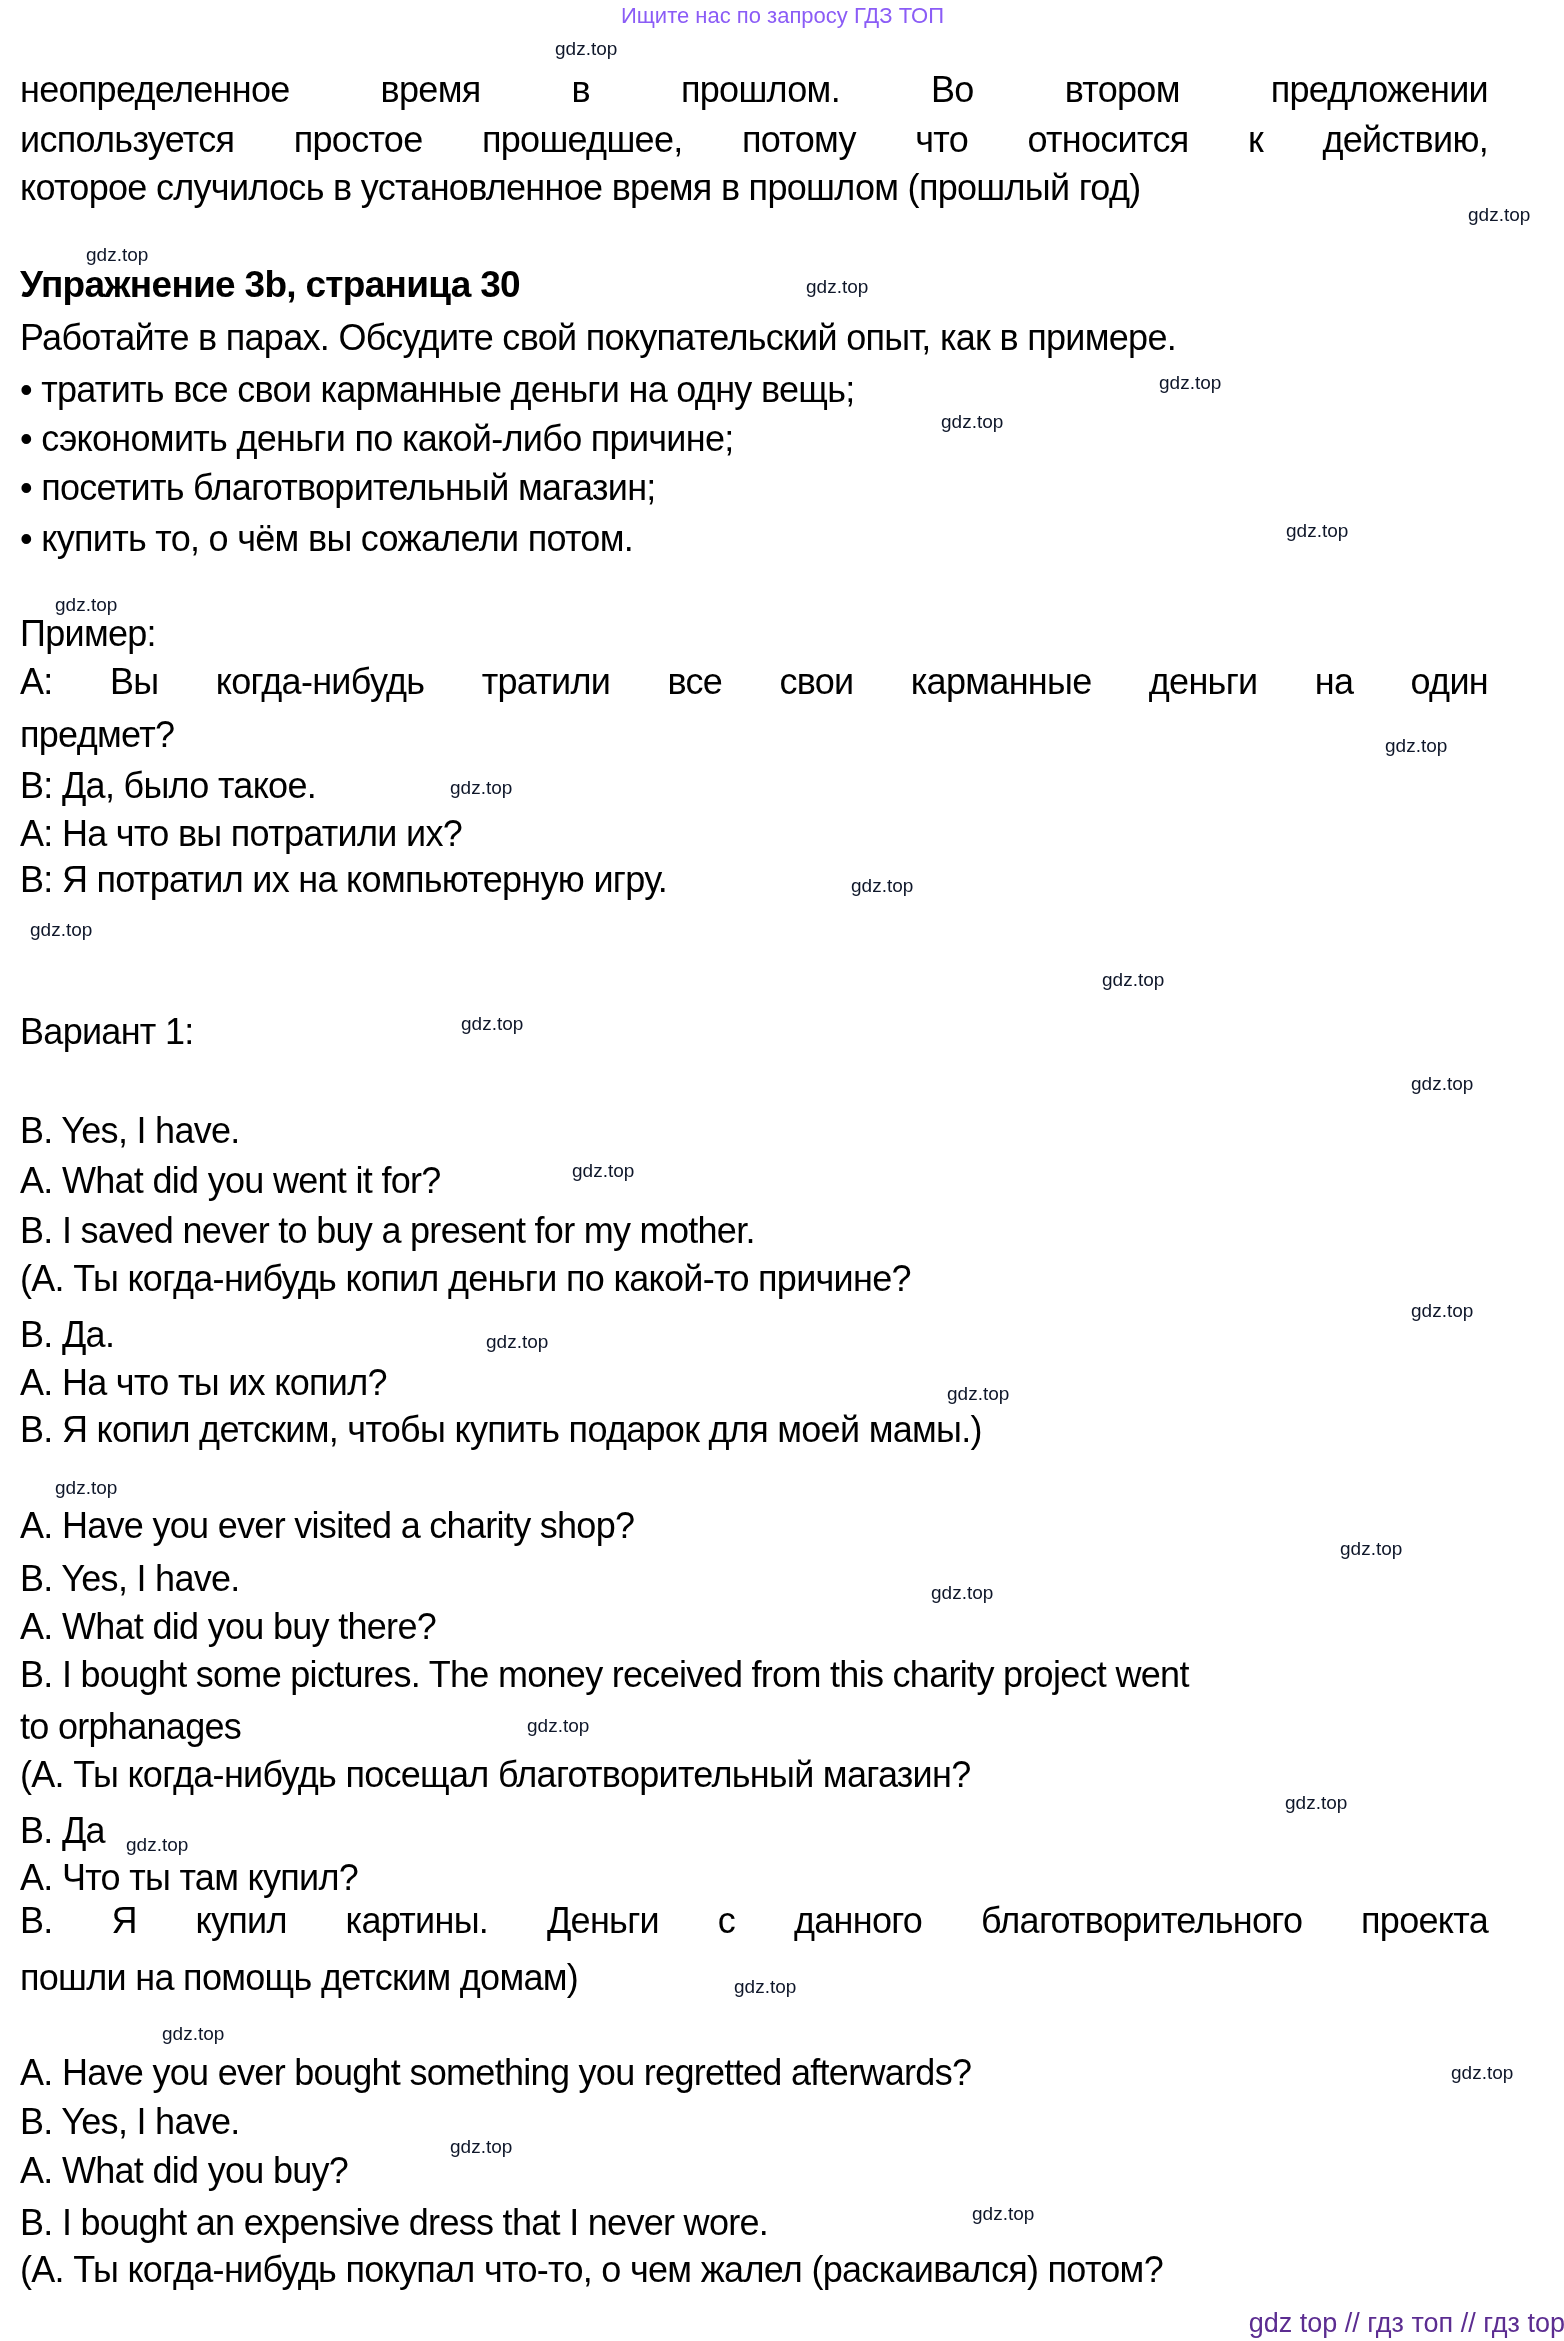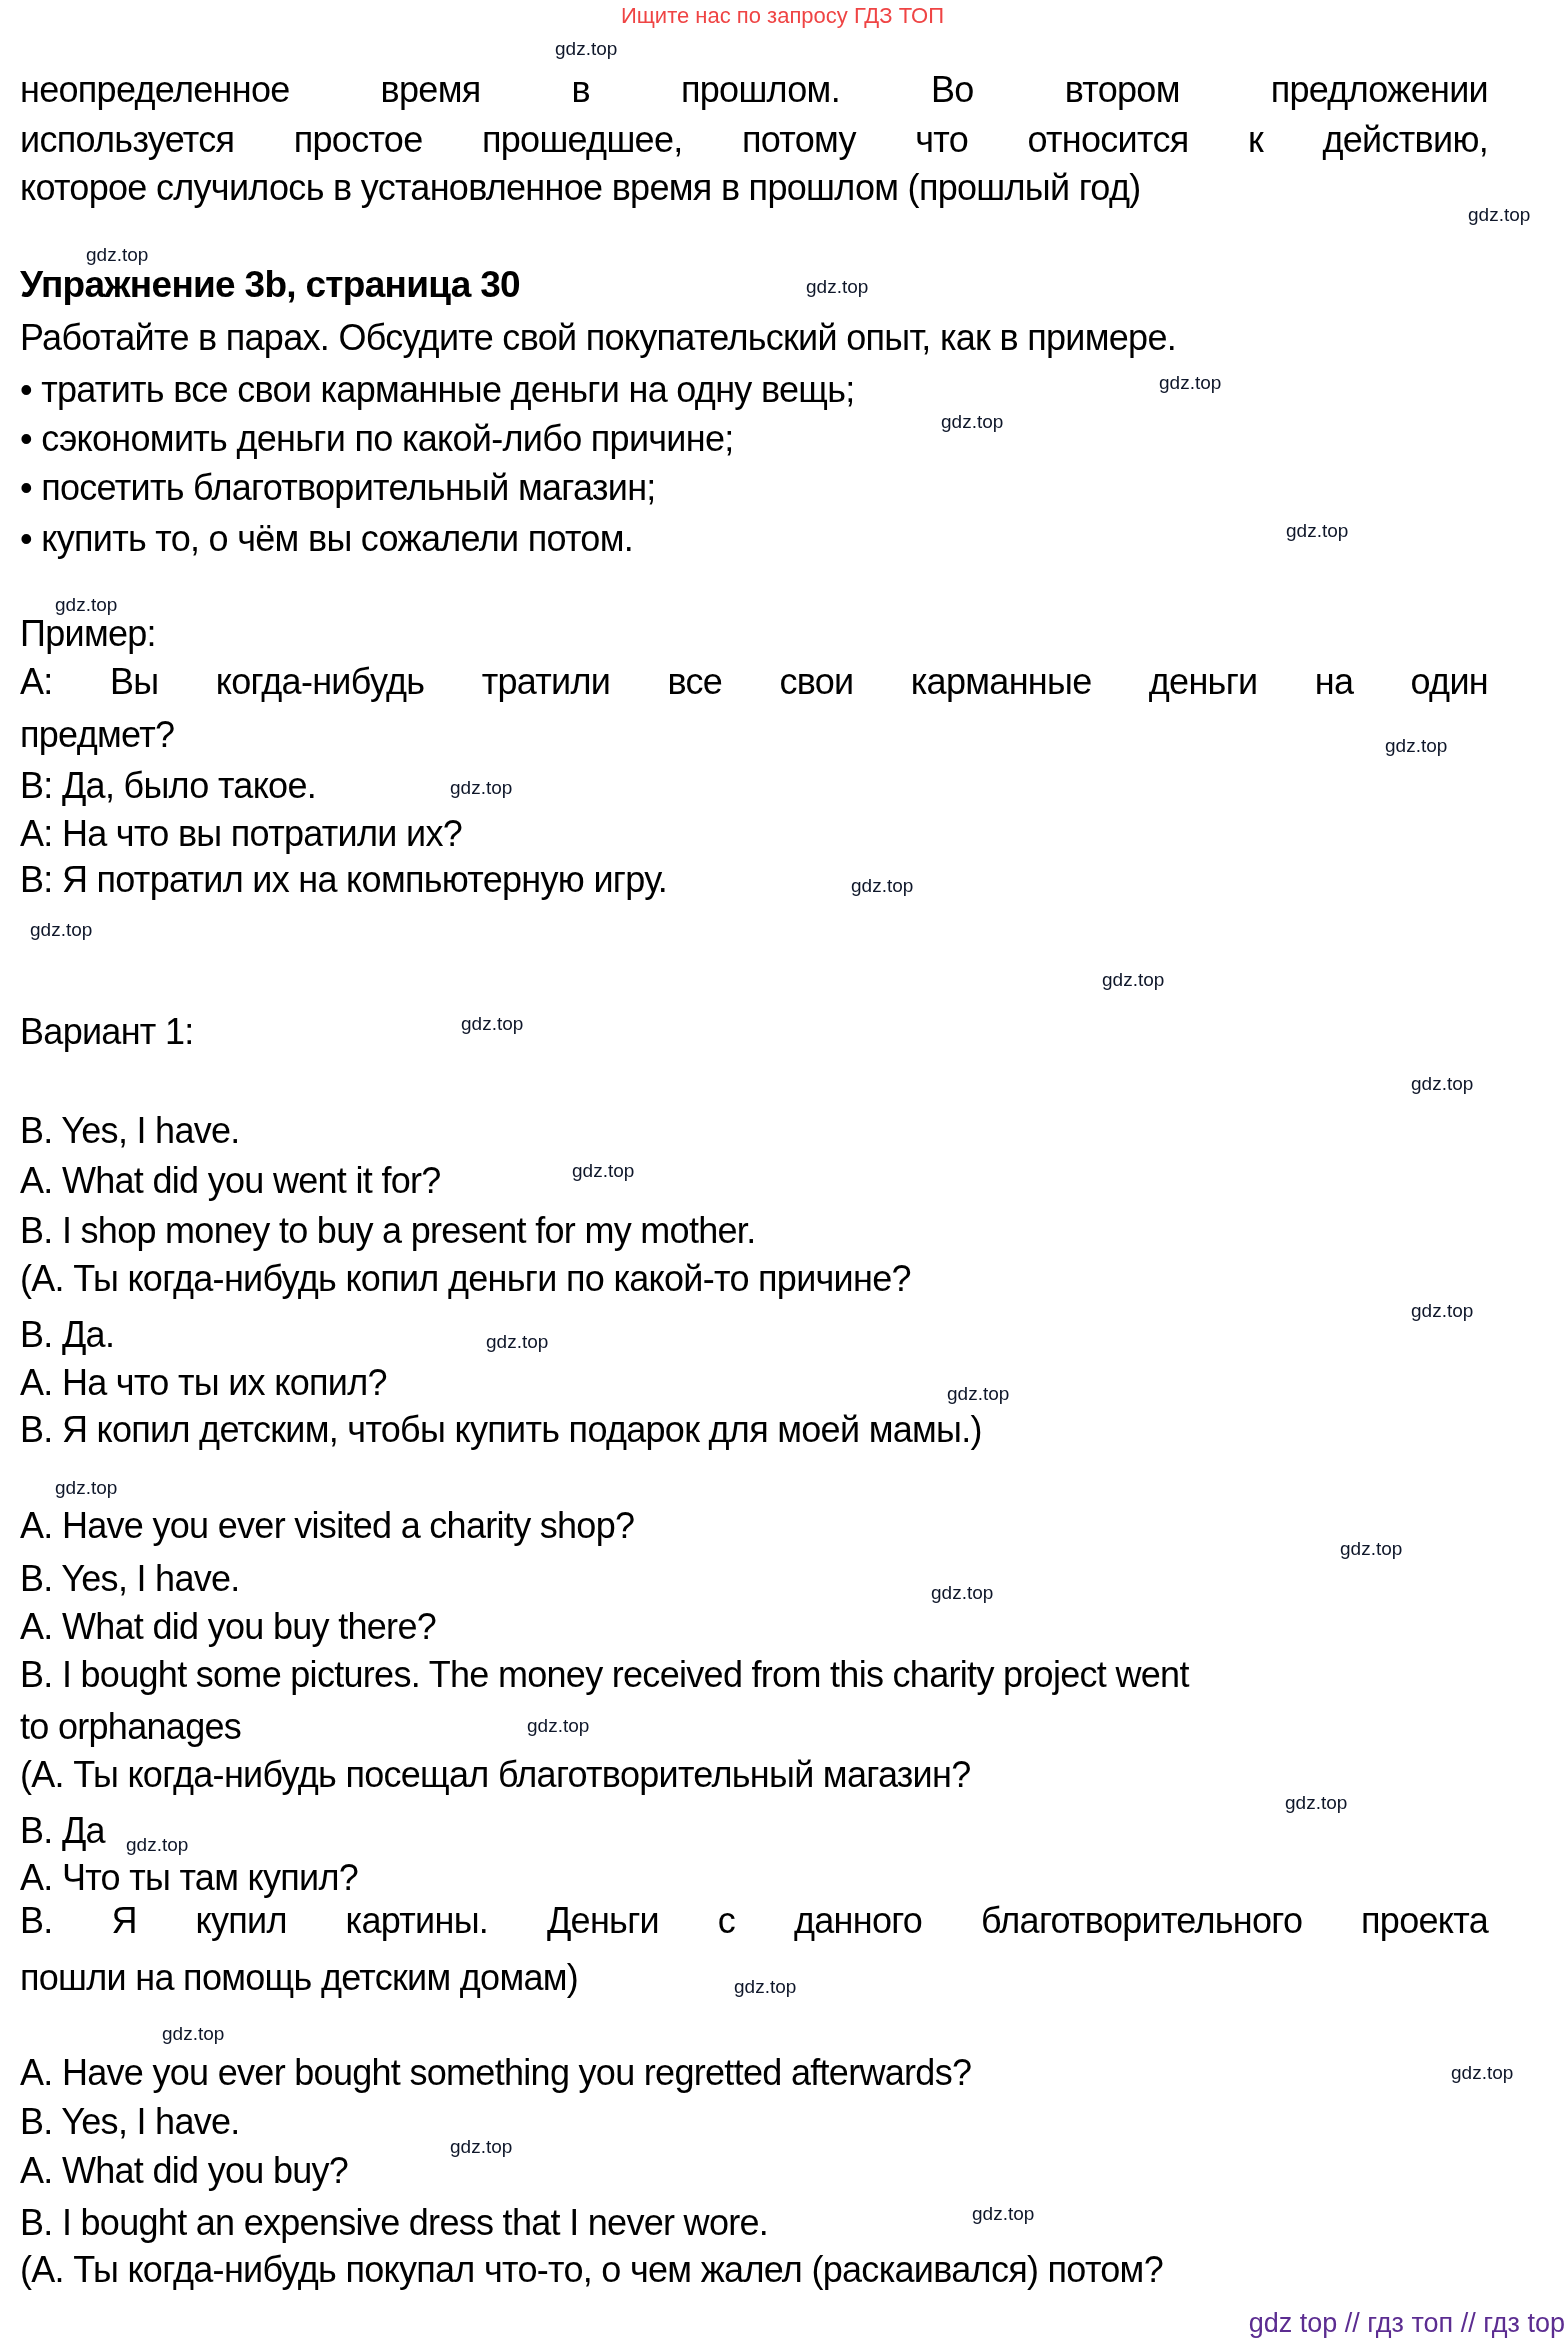--- a/index.html
+++ b/index.html
@@ -6,21 +6,21 @@
   .page {
     position:relative;
     width:1565px; height:2342px;
     background:#ffffff;
     font-family:"Liberation Sans","DejaVu Sans",sans-serif;
     color:#000;
     overflow:hidden;
   }
   .banner {
     position:absolute; top:3px; left:0; width:100%;
-    text-align:center; font-size:22px; color:#ef4444; letter-spacing:0;
+    text-align:center; font-size:22px; color:#8b5cf6; letter-spacing:0;
   }
   .wm {
     position:absolute; font-size:19px; color:#0f172a; white-space:nowrap;
   }
   .line {
     position:absolute; left:20px; font-size:36px; letter-spacing:-0.7px;
     white-space:nowrap; line-height:1.1;
   }
   .jline {
     position:absolute; left:20px; width:1468px; font-size:36px; letter-spacing:-0.7px;
@@ -54,21 +54,21 @@
   <div class="line" style="top:614px">Пример:</div>
   <div class="jline" style="top:662px">А: Вы когда-нибудь тратили все свои карманные деньги на один</div>
   <div class="line" style="top:715px">предмет?</div>
   <div class="line" style="top:766px">В: Да, было такое.</div>
   <div class="line" style="top:814px">А: На что вы потратили их?</div>
   <div class="line" style="top:860px">В: Я потратил их на компьютерную игру.</div>
 
   <div class="line" style="top:1012px">Вариант 1:</div>
   <div class="line" style="top:1111px">B. Yes, I have.</div>
   <div class="line" style="top:1161px">A. What did you went it for?</div>
-  <div class="line" style="top:1211px">B. I shop money to buy a present for my mother.</div>
+  <div class="line" style="top:1211px">B. I saved never to buy a present for my mother.</div>
   <div class="line" style="top:1259px">(А. Ты когда-нибудь копил деньги по какой-то причине?</div>
   <div class="line" style="top:1315px">В. Да.</div>
   <div class="line" style="top:1363px">А. На что ты их копил?</div>
   <div class="line" style="top:1410px">В. Я копил детским, чтобы купить подарок для моей мамы.)</div>
   <div class="line" style="top:1506px">A. Have you ever visited a charity shop?</div>
   <div class="line" style="top:1559px">B. Yes, I have.</div>
   <div class="line" style="top:1607px">A. What did you buy there?</div>
   <div class="line" style="top:1655px">B. I bought some pictures. The money received from this charity project went</div>
   <div class="line" style="top:1707px">to orphanages</div>
   <div class="line" style="top:1755px">(А. Ты когда-нибудь посещал благотворительный магазин?</div>

